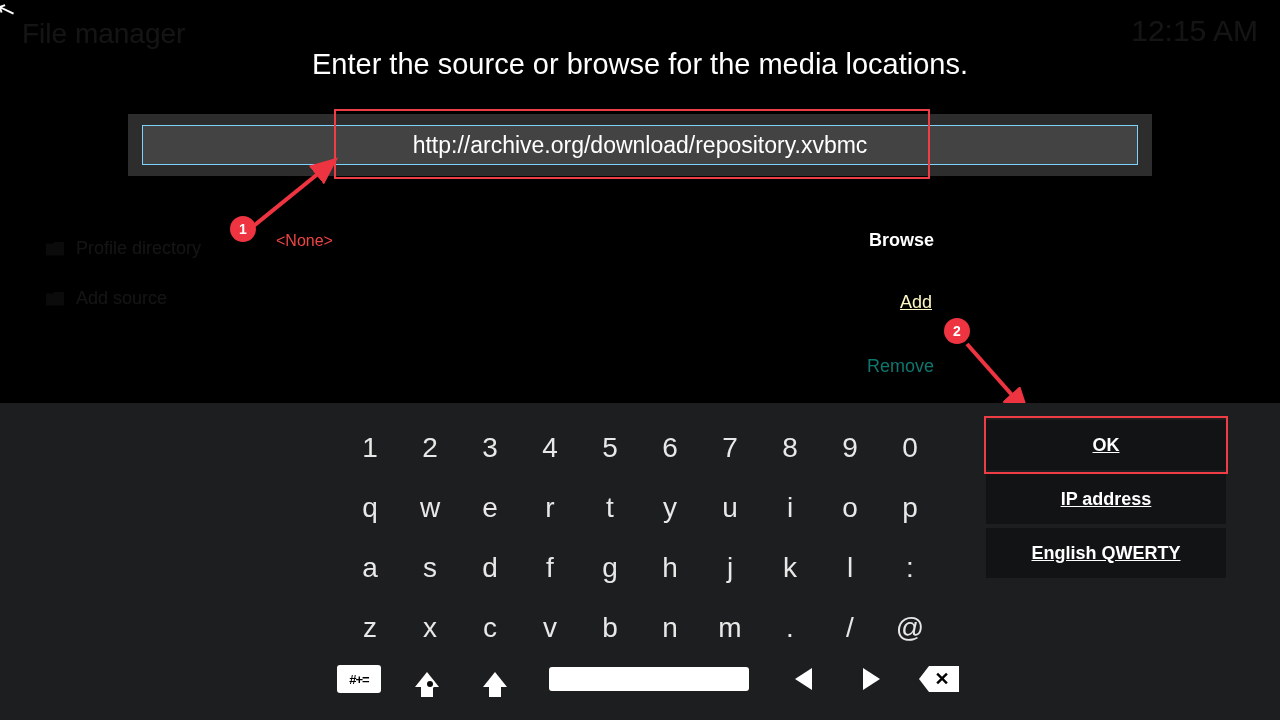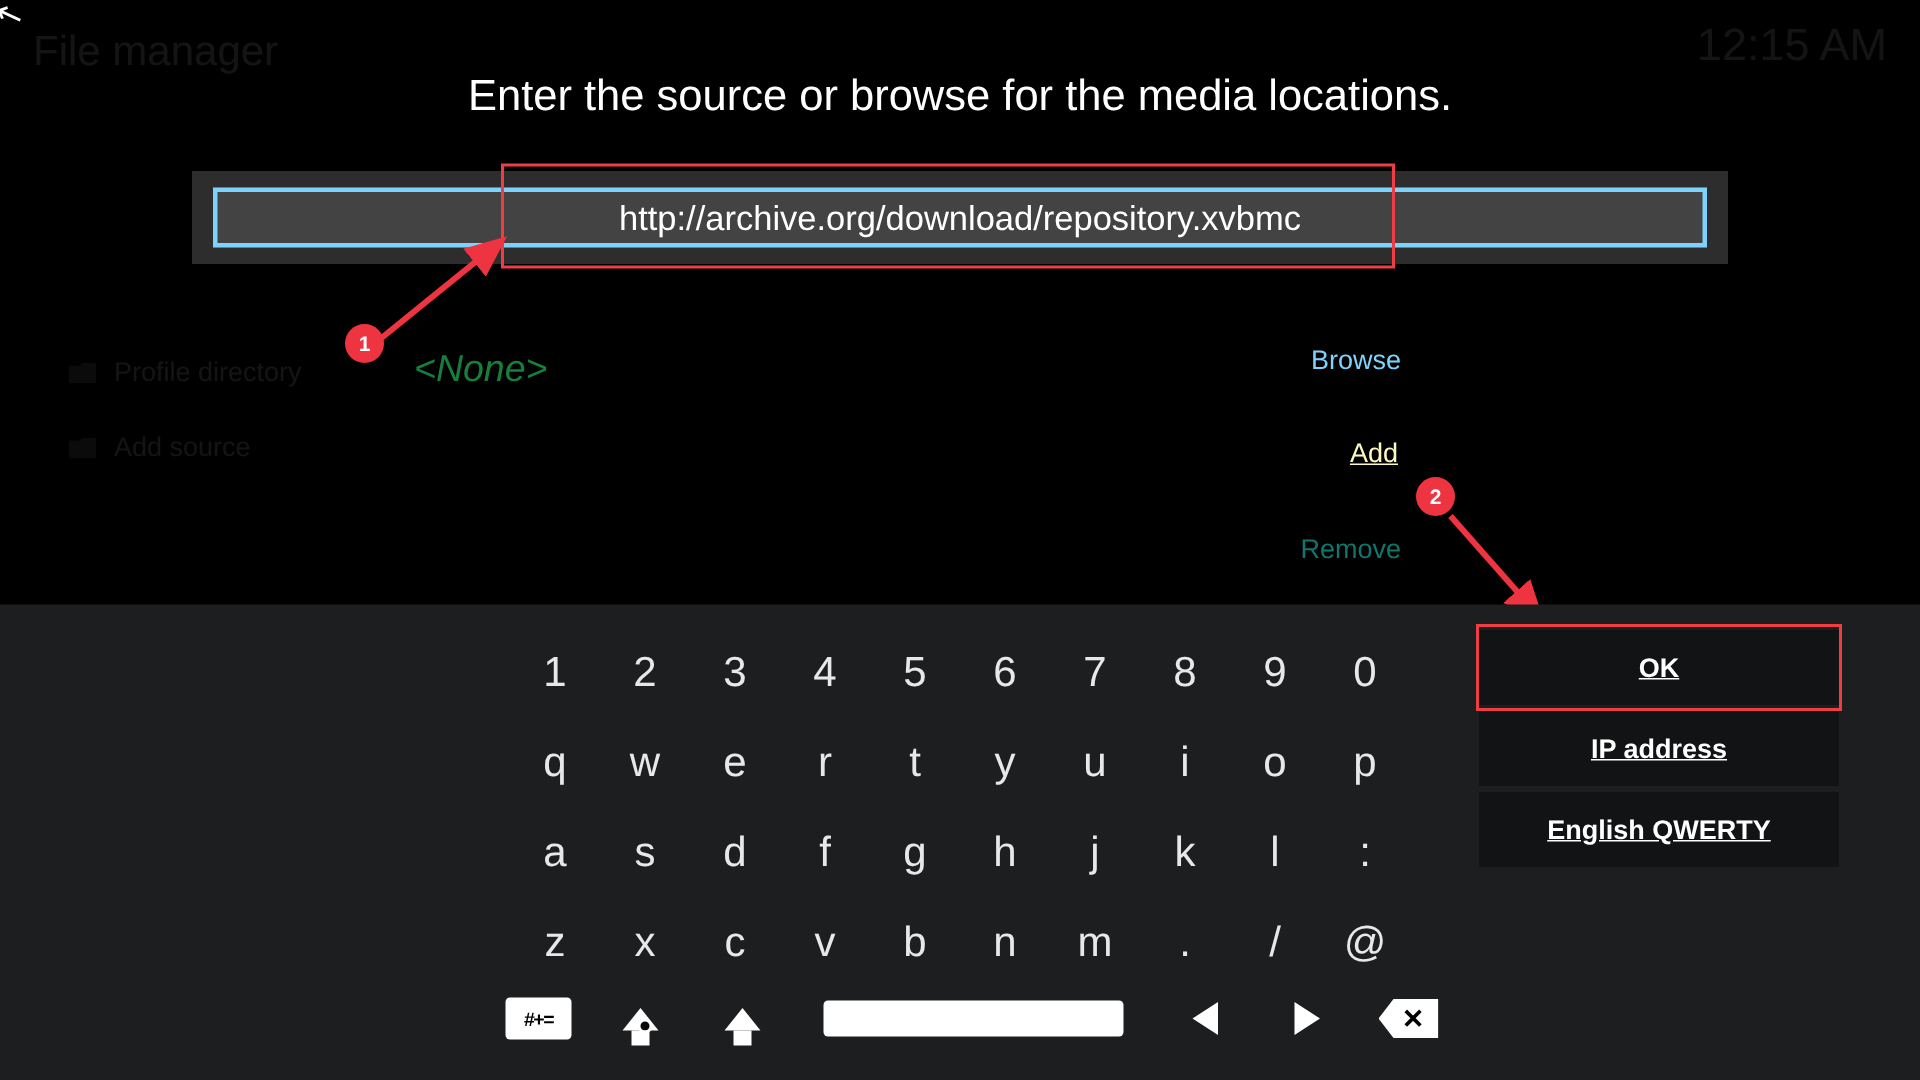--- a/index.html
+++ b/index.html
@@ -13,27 +13,27 @@
   .bg-row .folder { width:18px; height:14px; background:#888; clip-path: polygon(0 15%,40% 15%,50% 0,100% 0,100% 100%,0 100%); }
 
   
   .cursor { position: absolute; top: -3px; left: -3px; color: #fff; font-size: 22px; transform: rotate(-20deg); }
 
   
   .dialog { position: absolute; top: 48px; left: 0; right: 0; }
   .dlg-title { text-align: center; font-size: 29px; font-weight: 400; }
 
   .input-wrap { position: relative; margin: 33px auto 0; width: 1024px; height: 62px; background: #2d2d2d; display:flex; align-items:center; justify-content:center; }
-  .input-field { width: 996px; height: 40px; border: 3px solid #7dd3fc; background: #434343; display:flex; align-items:center; justify-content:center; font-size: 23px; }
+  .input-field { width: 996px; height: 40px; border: 1px solid #7dd3fc; background: #434343; display:flex; align-items:center; justify-content:center; font-size: 23px; }
   .input-hl { position: absolute; top: -5px; left: 206px; width: 596px; height: 70px; border: 2px solid #ef3d45; pointer-events: none; }
 
-  .none-row { position: absolute; top: 232px; left: 276px; font-size: 25px; color: #15803d; font-style: italic; }
+  .none-row { position: absolute; top: 232px; left: 276px; font-size: 16px; color: #ef4444; }
 
   .browse-btn, .add-btn, .remove-btn { position: absolute; font-size: 18px; color:#aaa; }
-  .browse-btn { top: 230px; right: 346px; color:#7dd3fc; font-weight:400; }
+  .browse-btn { top: 230px; right: 346px; color:#ffffff; font-weight:700; }
   .add-btn { top: 292px; right: 348px; color:#fef9c3;text-decoration:underline; }
   .remove-btn { top: 356px; right: 346px; color:#0f766e; }
 
   
   .badge { width: 26px; height: 26px; border-radius: 50%; background: #ee3440; color:#fff; font-size:14px; font-weight:700; display:flex; align-items:center; justify-content:center; position:absolute; }
   .arrow1 { position:absolute; top:150px; left:243px; width:110px; height:90px; pointer-events:none; }
 
   
   .arrow2 { position:absolute; top:330px; left:955px; width:100px; height:100px; pointer-events:none; }
 

